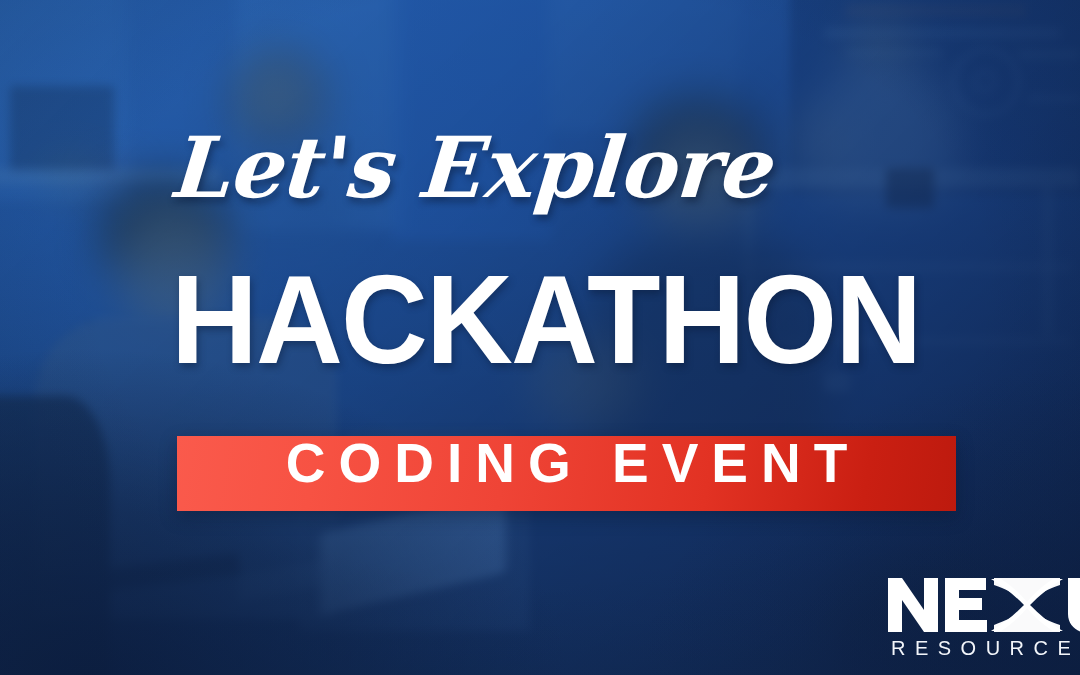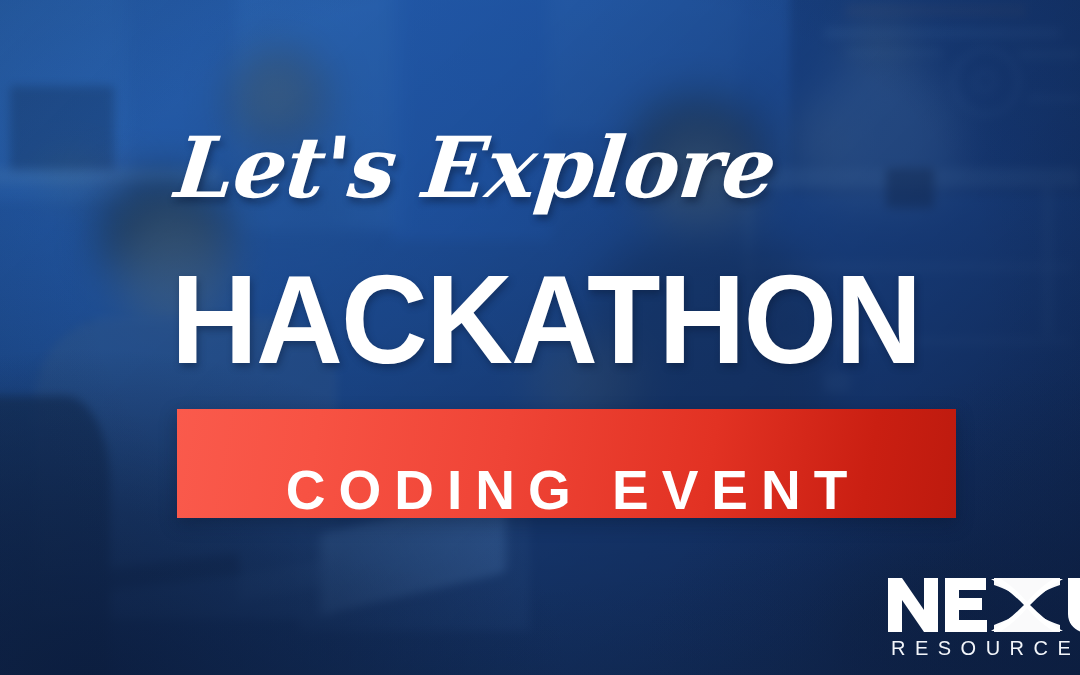--- a/index.html
+++ b/index.html
@@ -119,33 +119,33 @@
     letter-spacing: -2px;
     transform: scaleX(0.955);
     transform-origin: left top;
     white-space: nowrap;
     text-shadow: 2px 4px 8px rgba(8,22,48,0.38);
   }
 
   .banner {
     position: absolute;
     left: 177px;
-    top: 409px;
+    top: 436px;
     width: 779px;
-    height: 109px;
+    height: 75px;
     background: linear-gradient(100deg,
       #fa5a4c 0%,
       #f75243 18%,
       #ef4436 42%,
       #e23223 68%,
       #ca1f12 88%,
       #bd1a0e 100%);
     box-shadow: 0 6px 16px rgba(8,20,44,0.35);
     display: flex;
-    align-items: flex-end;
+    align-items: flex-start;
     justify-content: center;
   }
   .banner-text {
     font-family: "Liberation Sans", sans-serif;
     font-weight: 700;
     font-size: 55px;
     line-height: 1;
     color: #ffffff;
     letter-spacing: 13px;
     text-indent: 13px;

